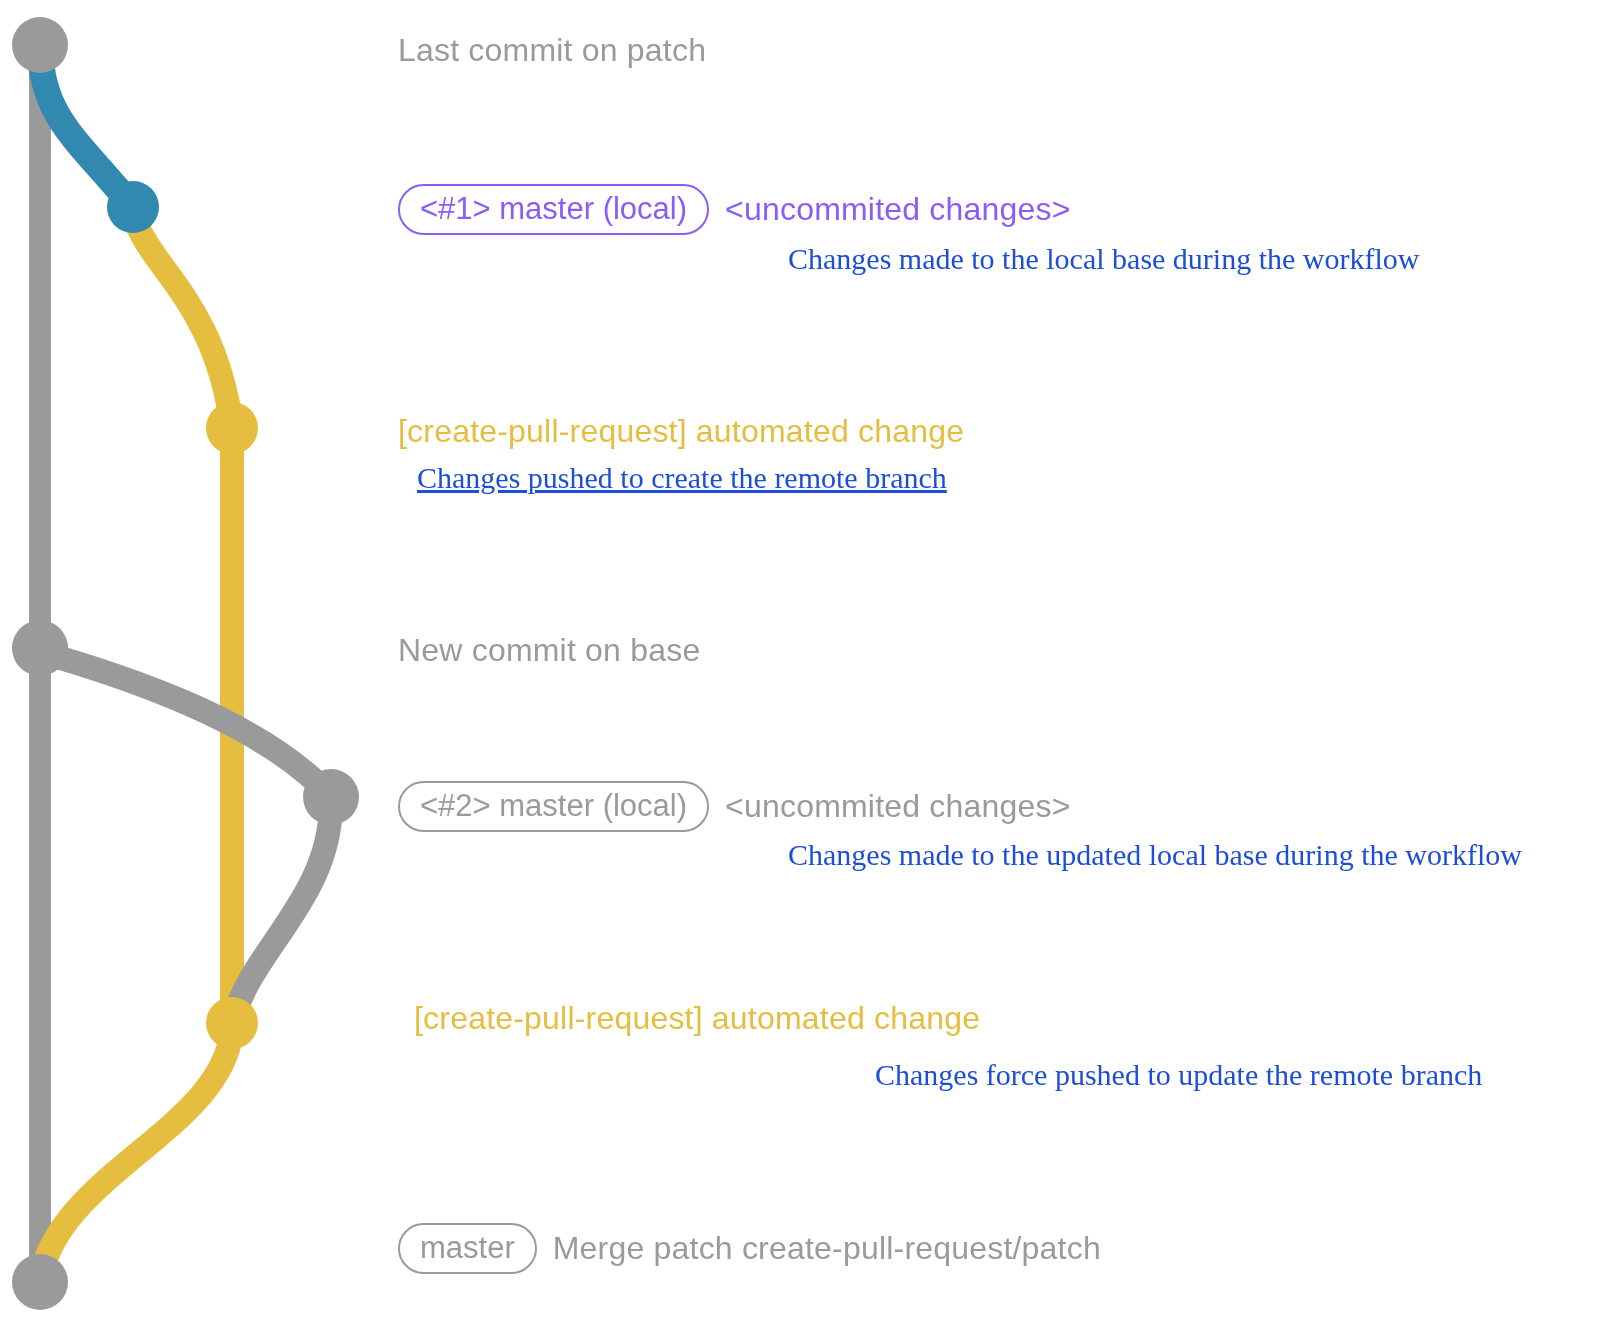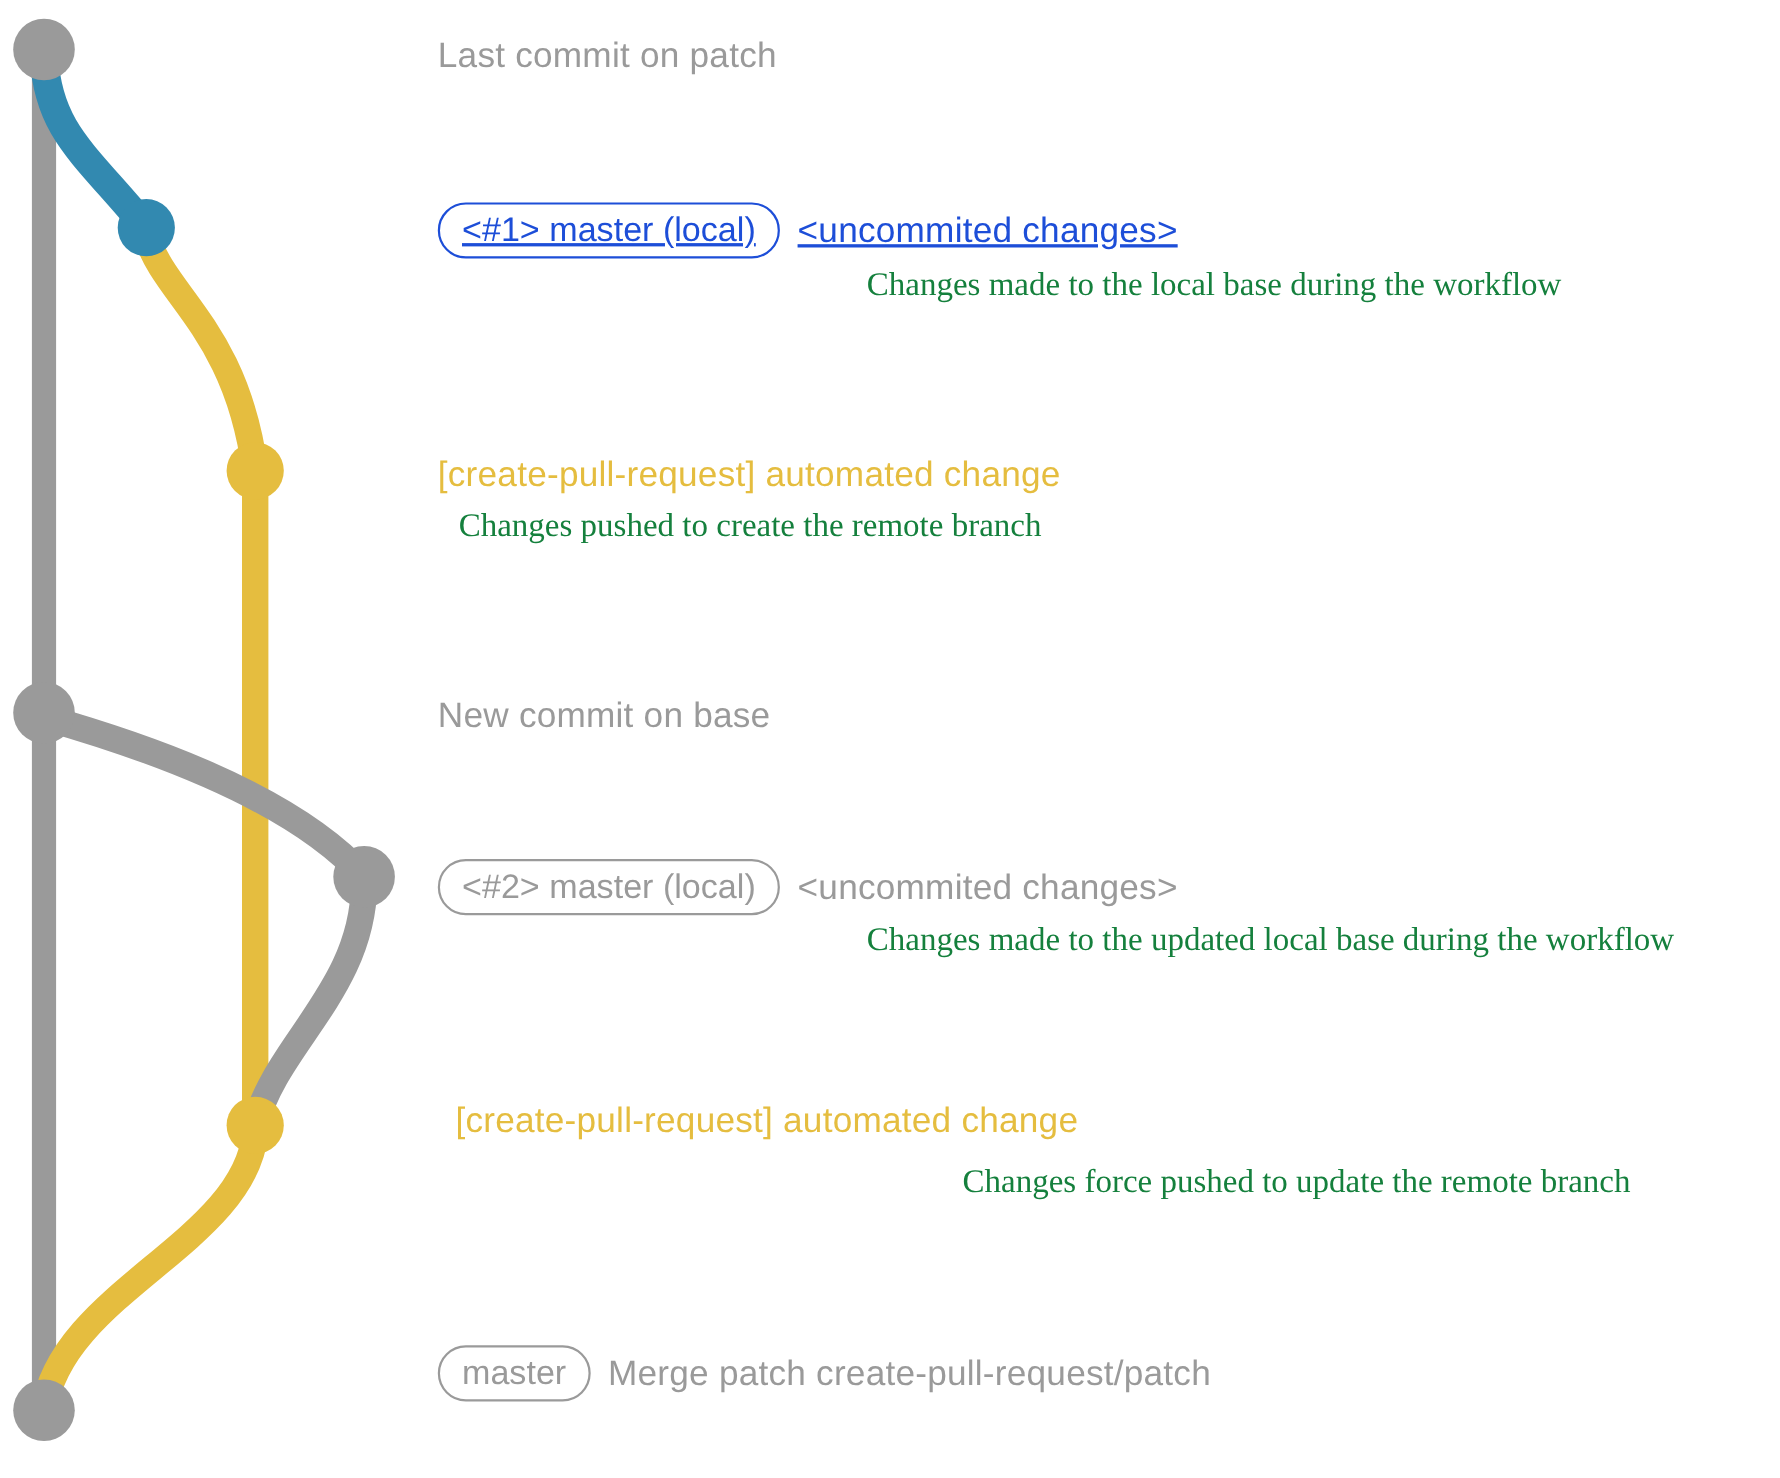--- a/index.html
+++ b/index.html
@@ -53,25 +53,25 @@
     font-family: "Liberation Sans", sans-serif;
     font-size: 32px;
     margin-left: 16px;
     letter-spacing: 0.2px;
   }
 
   .desc {
     position: absolute;
     font-family: "Liberation Serif", serif;
     font-size: 30px;
-    color: #15803d;
+    color: #1d4ed8;
     white-space: nowrap;
   }
 
-  .c-blue  { color: #1d4ed8; text-decoration: underline; }
+  .c-blue  { color: #8b5cf6; }
   .c-gray  { color: #9a9a9a; }
   .c-yellow{ color: #e5bd3f; }
 </style>
 </head>
 <body>
 
 <svg id="graph-svg" viewBox="0 0 400 1344">
 
   <path d="M 40 45 L 40 1282" stroke="#9a9a9a" stroke-width="22" fill="none" stroke-linecap="round"></path>
 
@@ -102,21 +102,21 @@
 
 <div class="row" style="left:398px; top:184px;">
   <span class="badge c-blue">&lt;#1&gt; master (local)</span>
   <span class="subject c-blue">&lt;uncommited changes&gt;</span>
 </div>
 <div class="desc" style="left:788px; top:242px;">Changes made to the local base during the workflow</div>
 
 <div class="row" style="left:398px; top:413px;">
   <span class="plain-label c-yellow">[create-pull-request] automated change</span>
 </div>
-<div class="desc" style="left:417px; top:461px;">Changes pushed to create the remote branch</div>
+<div class="desc" style="left:417px; top:461px;text-decoration:underline;">Changes pushed to create the remote branch</div>
 
 <div class="row" style="left:398px; top:632px;">
   <span class="plain-label c-gray">New commit on base</span>
 </div>
 
 <div class="row" style="left:398px; top:781px;">
   <span class="badge c-gray">&lt;#2&gt; master (local)</span>
   <span class="subject c-gray">&lt;uncommited changes&gt;</span>
 </div>
 <div class="desc" style="left:788px; top:838px;">Changes made to the updated local base during the workflow</div>

